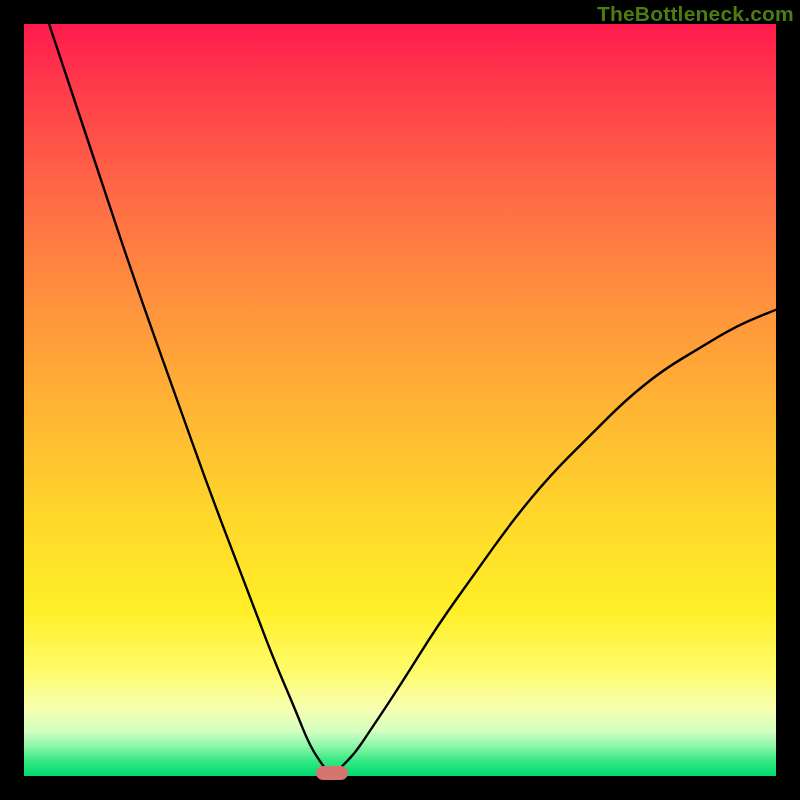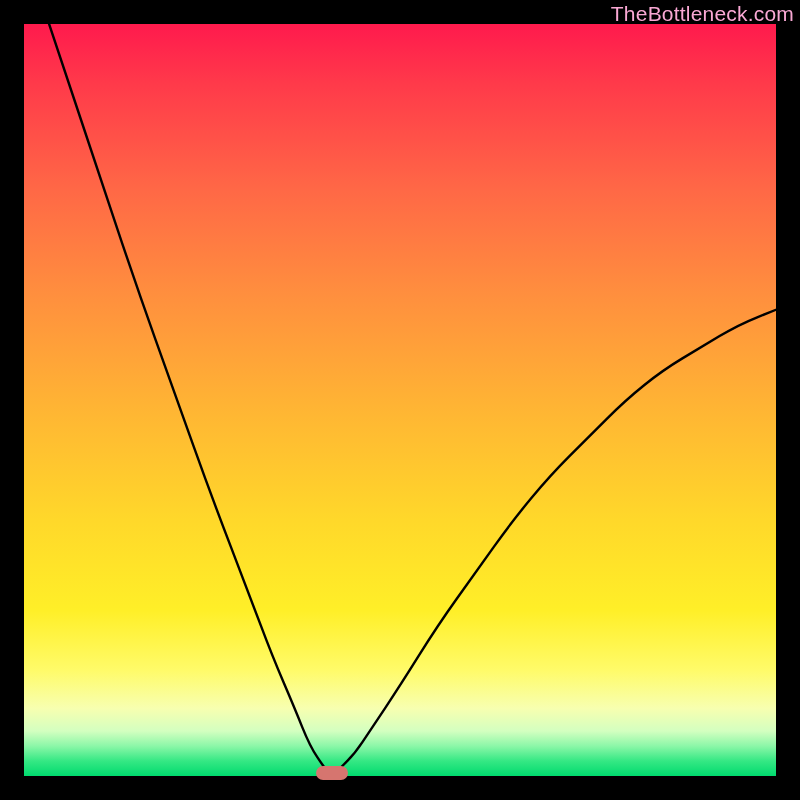--- a/index.html
+++ b/index.html
@@ -36,23 +36,23 @@
       #d4ffc0 94%,
       #8cf7a8 96%,
       #35e884 98%,
       #00da6e 100%
     );
   }
   .watermark {
     position: absolute;
     top: 2px;
     right: 6px;
-    color: #f9a8d4;
+    color: #4d7c0f;
     font-size: 21px;
-    font-weight: 400;
+    font-weight: 700;
     letter-spacing: 0.2px;
     user-select: none;
   }
   svg.curve {
     position: absolute;
     left: 0;
     top: 0;
     width: 752px;
     height: 752px;
     overflow: visible;

